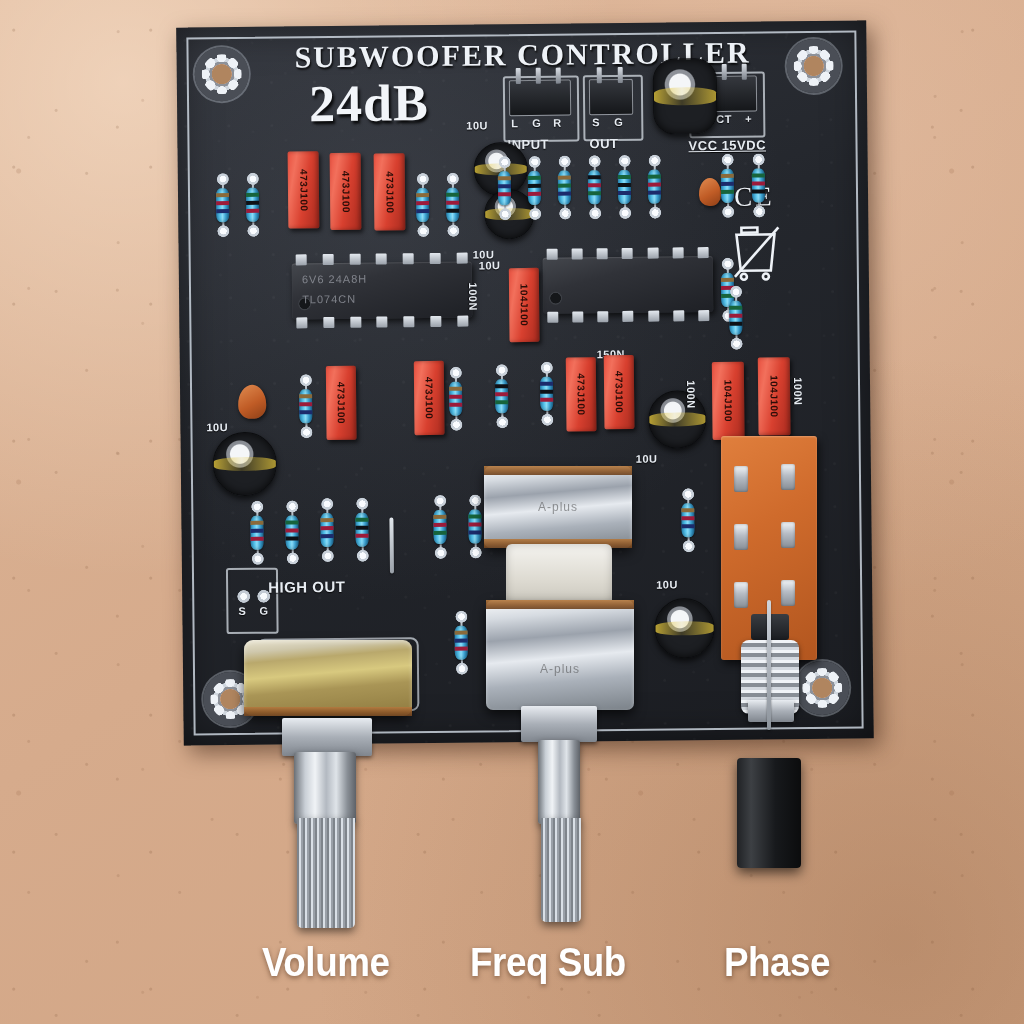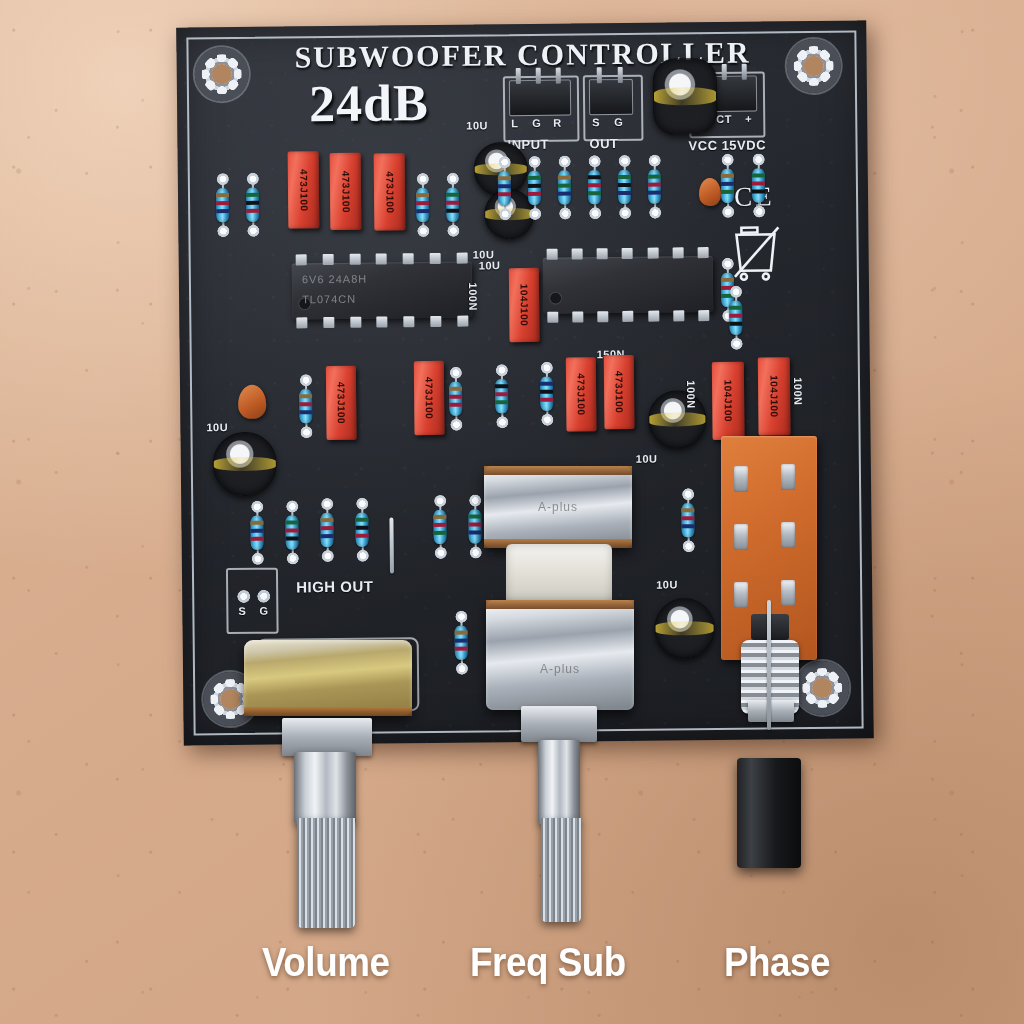--- a/index.html
+++ b/index.html
@@ -241,21 +241,21 @@
 
     <div class="conn-box" style="left:512px;top:50px;width:72px;height:62px;"></div>
     <div class="conn" style="left:518px;top:54px;width:60px;height:34px;">
       <span class="pin" style="left:6px;"></span>
         <span class="pin" style="left:26px;"></span>
         <span class="pin" style="left:46px;"></span>
     </div>
     <div class="silk lbl-xs" style="left:521px;top:91px;">-</div>
     <div class="silk lbl-xs" style="left:539px;top:91px;">CT</div>
     <div class="silk lbl-xs" style="left:568px;top:91px;">+</div>
-    <div class="silk lbl-s" style="left:511px;top:116px;">VCC 15VDC</div>
+    <div class="silk lbl-s" style="left:511px;top:116px;text-decoration:underline;">VCC 15VDC</div>
 
     <div class="silk lbl-xs" style="left:289px;top:95px;">10U</div>
     <div class="ecap" style="left:296px;top:118px;width:52px;height:52px;">
         <span class="stripe"></span>
       </div>
     <div class="ecap" style="left:306px;top:165px;width:48px;height:48px;">
         <span class="stripe"></span>
       </div>
     <div class="silk lbl-xs" style="left:294px;top:224px;">10U</div>
 
@@ -630,21 +630,21 @@
       <span class="band" style="top:32px;background:#1c2b6b;"></span>
       <i class="pad t"></i>
         <i class="pad b"></i>
     </div>
 
     <div class="conn-box" style="left:44px;top:541px;width:48px;height:62px;"></div>
     <div class="pad-dot" style="left:55px;top:563px;"></div>
     <div class="pad-dot" style="left:75px;top:563px;"></div>
     <div class="silk lbl-xs" style="left:56px;top:578px;">S</div>
     <div class="silk lbl-xs" style="left:77px;top:578px;">G</div>
-    <div class="silk lbl-m" style="left:114px;top:552px;">HIGH OUT</div>
+    <div class="silk lbl-m" style="left:86px;top:552px;">HIGH OUT</div>
 
     <div class="conn-box" style="left:74px;top:612px;width:158px;height:70px;border-radius:8px;"></div>
     <div class="silk lbl-m" style="left:100px;top:620px;">VOLUME SUB</div>
 
     <div class="silk lbl-xs" style="left:474px;top:556px;">10U</div>
     <div class="ecap" style="left:472px;top:576px;width:58px;height:58px;">
         <span class="stripe"></span>
       </div>
     <div class="silk lbl-xs" style="left:556px;top:536px;transform:rotate(90deg);transform-origin:left top;">100N</div>
   </div>

